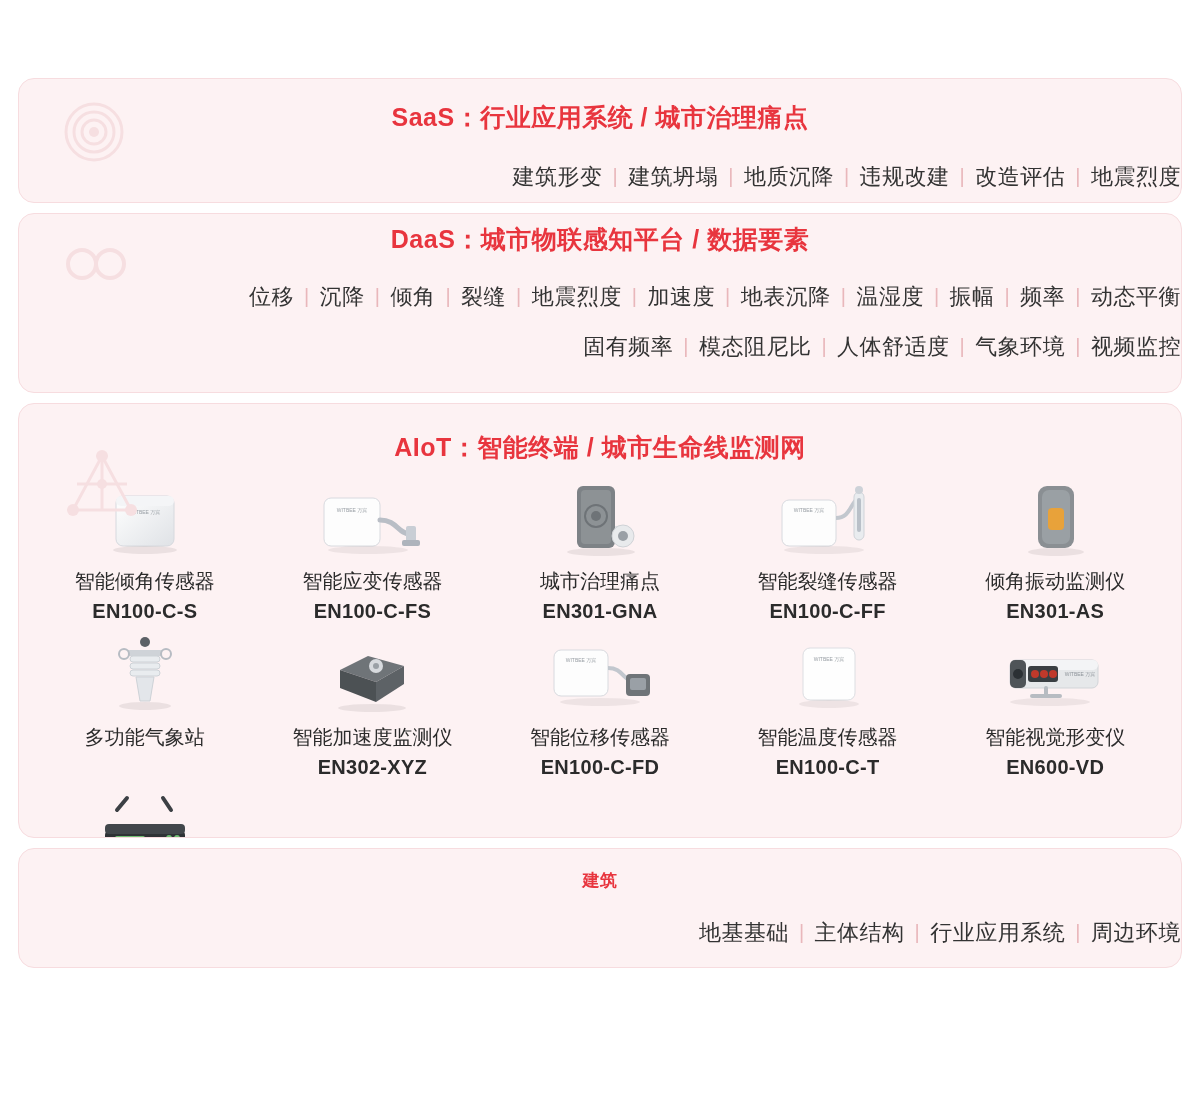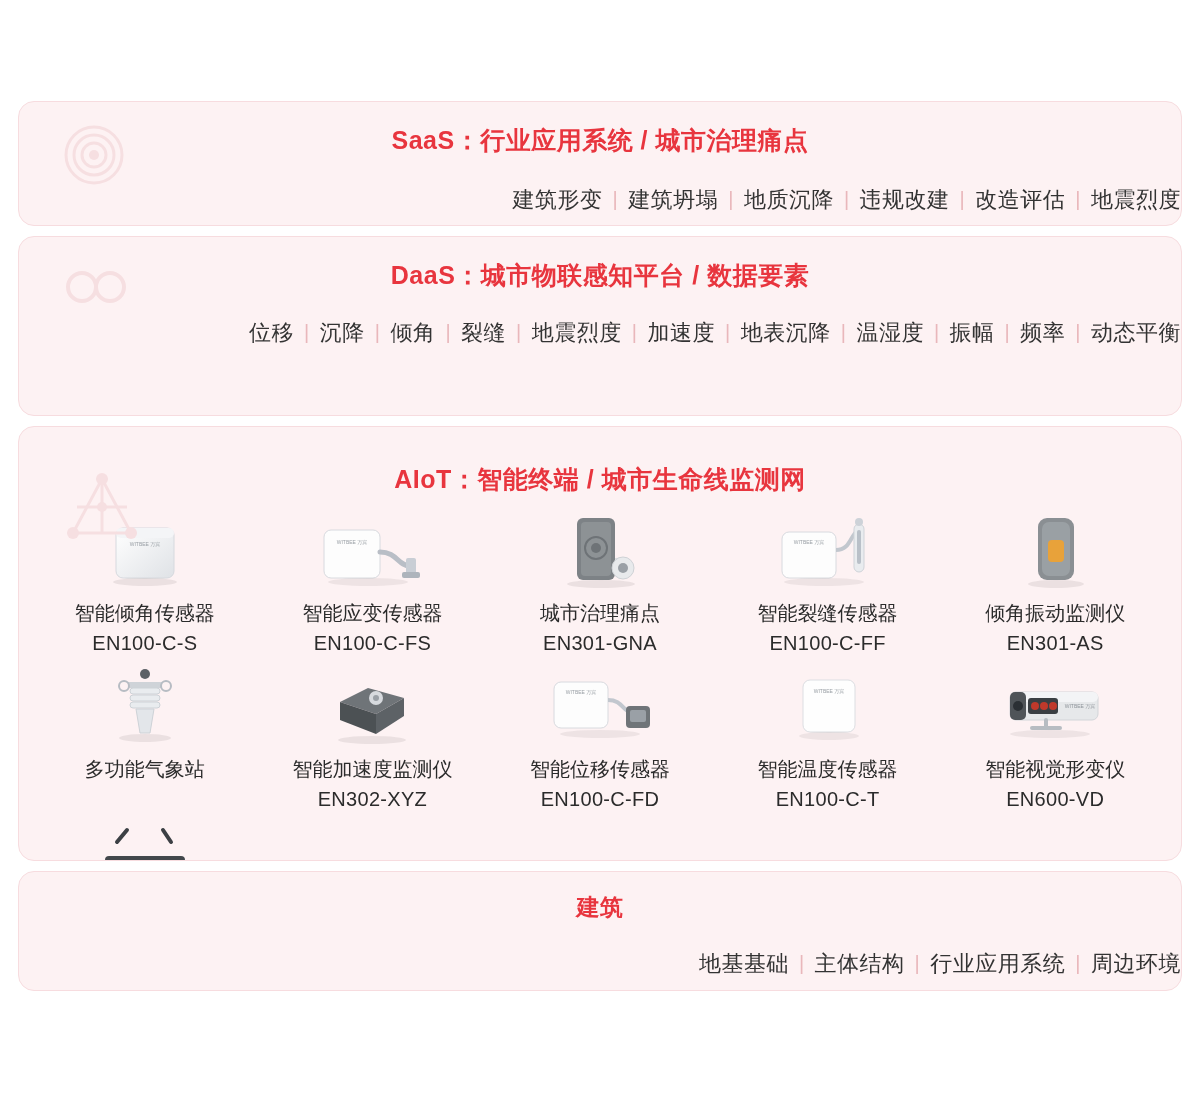--- a/index.html
+++ b/index.html
@@ -48,32 +48,32 @@
   }
 
   
   .wm {
     position: absolute;
     left: 44px;
     opacity: 1;
   }
 
   
-  #panel-saas { height: 125px; padding-top: 22px; margin-top: 23px; }
+  #panel-saas { height: 125px; padding-top: 22px; }
   #panel-saas .panel-title { margin-bottom: 28px; }
   #panel-saas .wm { top: 22px; }
 
   
-  #panel-daas { height: 180px; padding-top: 22px; }
+  #panel-daas { height: 180px; padding-top: 9px; }
   #panel-daas .panel-title { margin-bottom: 26px; }
   #panel-daas .row-text { margin-bottom: 20px; }
   #panel-daas .wm { top: 30px; }
 
   
-  #panel-aiot { height: 435px; padding-top: 36px; }
+  #panel-aiot { height: 435px; padding-top: 27px; }
   #panel-aiot .panel-title { margin-bottom: 10px; }
   #panel-aiot .wm { top: 42px; }
 
   .device-grid {
     display: grid;
     grid-template-columns: repeat(5, 1fr);
     row-gap: 4px;
     padding: 0 12px;
   }
   .device {
@@ -90,25 +90,26 @@
     font-size: 20px;
     color: #2b2b2b;
     line-height: 30px;
     white-space: nowrap;
   }
   .device-model {
     font-size: 20px;
     color: #2b2b2b;
     line-height: 30px;
     letter-spacing: 0.3px;
+    font-weight: bold;
   }
 
   
   #panel-building { height: 120px; padding-top: 20px; }
-  #panel-building .panel-title { margin-bottom: 26px; font-size: 23px; }
+  #panel-building .panel-title { margin-bottom: 26px; font-size: 17px; }
 </style>
 </head>
 <body>
 
 <div class="page">
 
   <section class="panel" id="panel-saas">
     <span class="wm">
       <svg width="62" height="62" viewBox="0 0 62 62">
         <g fill="none" stroke="#f6dfe1" stroke-width="3">
@@ -130,20 +131,23 @@
       <svg width="66" height="40" viewBox="0 0 66 40">
         <g fill="none" stroke="#f6dfe1" stroke-width="4">
           <circle cx="19" cy="20" r="14"></circle>
           <circle cx="47" cy="20" r="14"></circle>
         </g>
       </svg>
     </span>
     <div class="panel-title">DaaS：城市物联感知平台 / 数据要素</div>
     <div class="row-text">
       <span>位移</span><span class="sep">|</span><span>沉降</span><span class="sep">|</span><span>倾角</span><span class="sep">|</span><span>裂缝</span><span class="sep">|</span><span>地震烈度</span><span class="sep">|</span><span>加速度</span><span class="sep">|</span><span>地表沉降</span><span class="sep">|</span><span>温湿度</span><span class="sep">|</span><span>振幅</span><span class="sep">|</span><span>频率</span><span class="sep">|</span><span>动态平衡</span>
+    </div>
+    <div class="row-text">
+      <span>固有频率</span><span class="sep">|</span><span>模态阻尼比</span><span class="sep">|</span><span>人体舒适度</span><span class="sep">|</span><span>气象环境</span><span class="sep">|</span><span>视频监控</span>
     </div>
   </section>
 
   <section class="panel" id="panel-aiot">
     <span class="wm">
       <svg width="78" height="76" viewBox="0 0 78 76">
         <g stroke="#f6dfe1" stroke-width="3" fill="none">
           <path d="M39 10 L10 64 L68 64 Z"></path>
           <path d="M39 10 L39 64 M14 38 L64 38"></path>
         </g>

